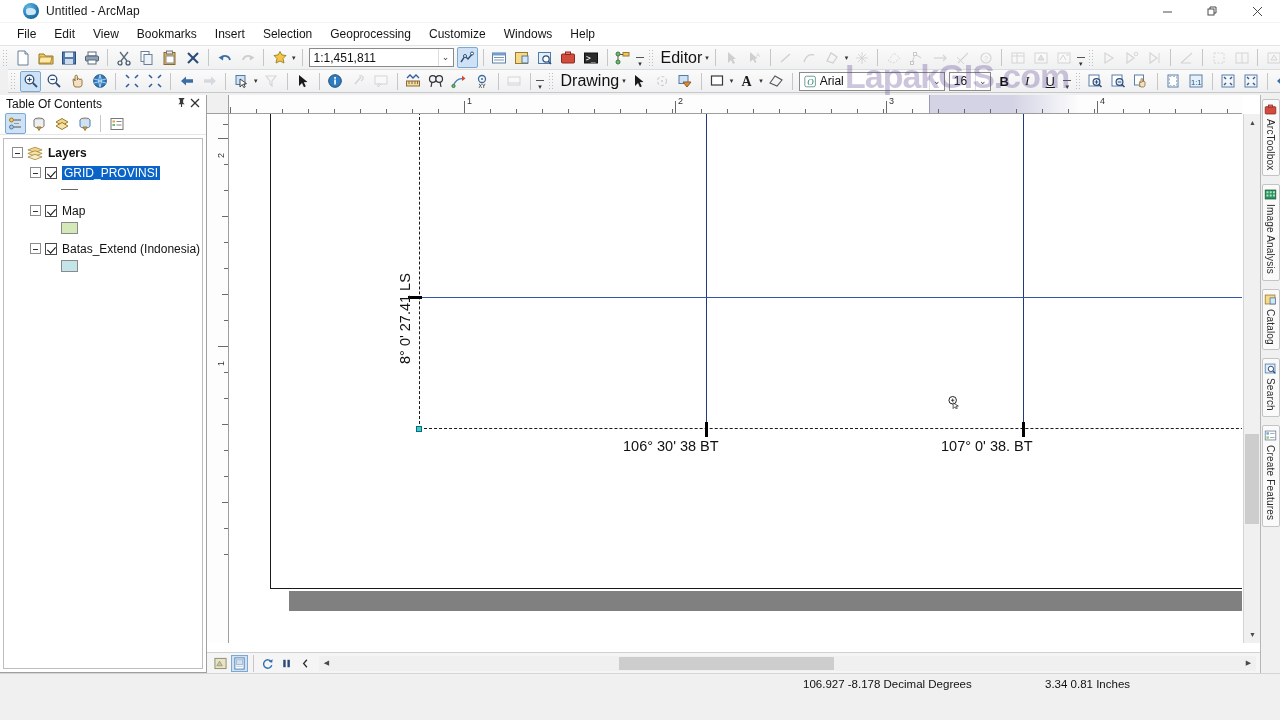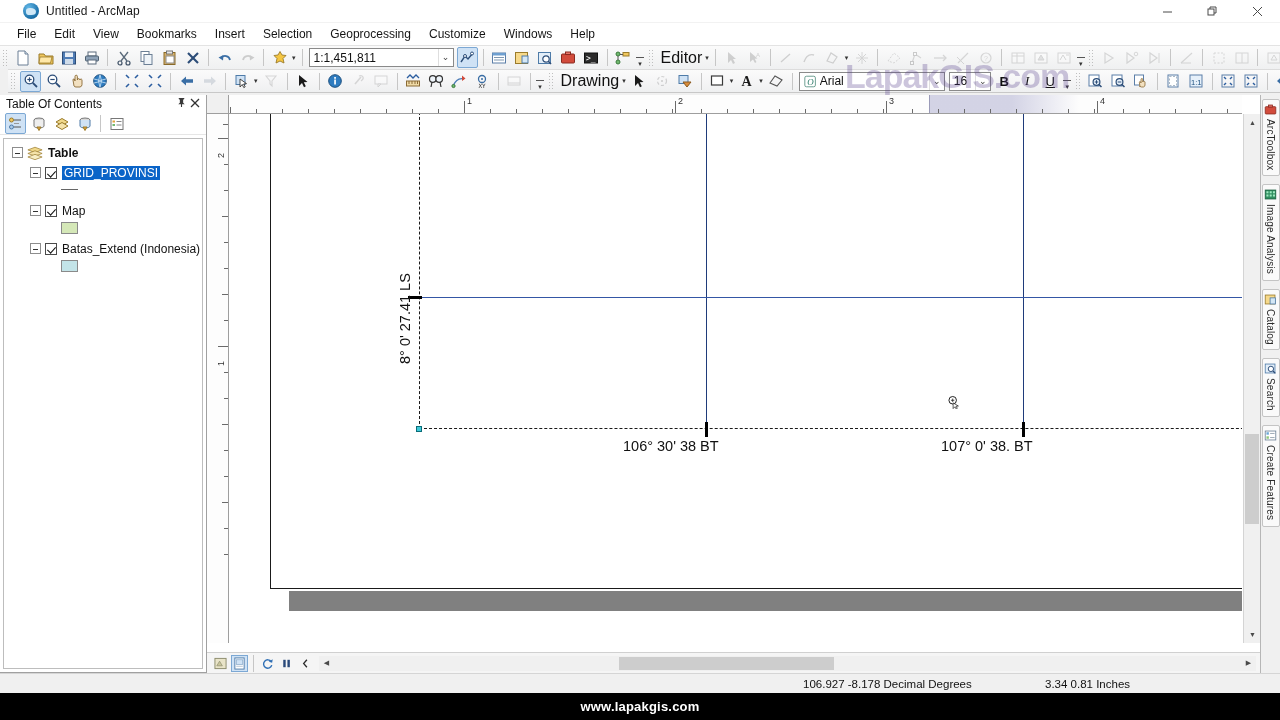--- a/index.html
+++ b/index.html
@@ -914,21 +914,21 @@
     </div>
     <div class="toc-body">
 
       <div class="tree-row" style="padding-left:8px;">
         <div class="expander"></div>
         <svg class="layers-ico" viewBox="0 0 18 15">
           <polygon points="9,1 17,4 9,7 1,4" fill="#f0d88a" stroke="#9a7b2b" stroke-width=".8"></polygon>
           <polygon points="9,5 17,8 9,11 1,8" fill="#f5e3aa" stroke="#9a7b2b" stroke-width=".8"></polygon>
           <polygon points="9,9 17,12 9,15 1,12" fill="#f8eec6" stroke="#9a7b2b" stroke-width=".8"></polygon>
         </svg>
-        <span class="tree-label bold">Table</span>
+        <span class="tree-label bold">Layers</span>
       </div>
 
       <div class="tree-row" style="padding-left:26px;margin-top:3px;">
         <div class="expander"></div>
         <div class="cbx"></div>
         <span class="tree-label sel">GRID_PROVINSI</span>
       </div>
       <div class="swatch-row">
         <div class="sw-line"></div>
       </div>
@@ -1151,17 +1151,14 @@
       </svg>
       <span class="rtab-label">Create Features</span>
     </div>
   </div>
 
   <div class="statusbar">
     <div class="sb-coord">106.927  -8.178 Decimal Degrees</div>
     <div class="sb-units">3.34  0.81 Inches</div>
   </div>
 
-  <div class="footer">
-    <span>www.lapakgis.com</span>
-  </div>
 
 </div>
 
 </body></html>

